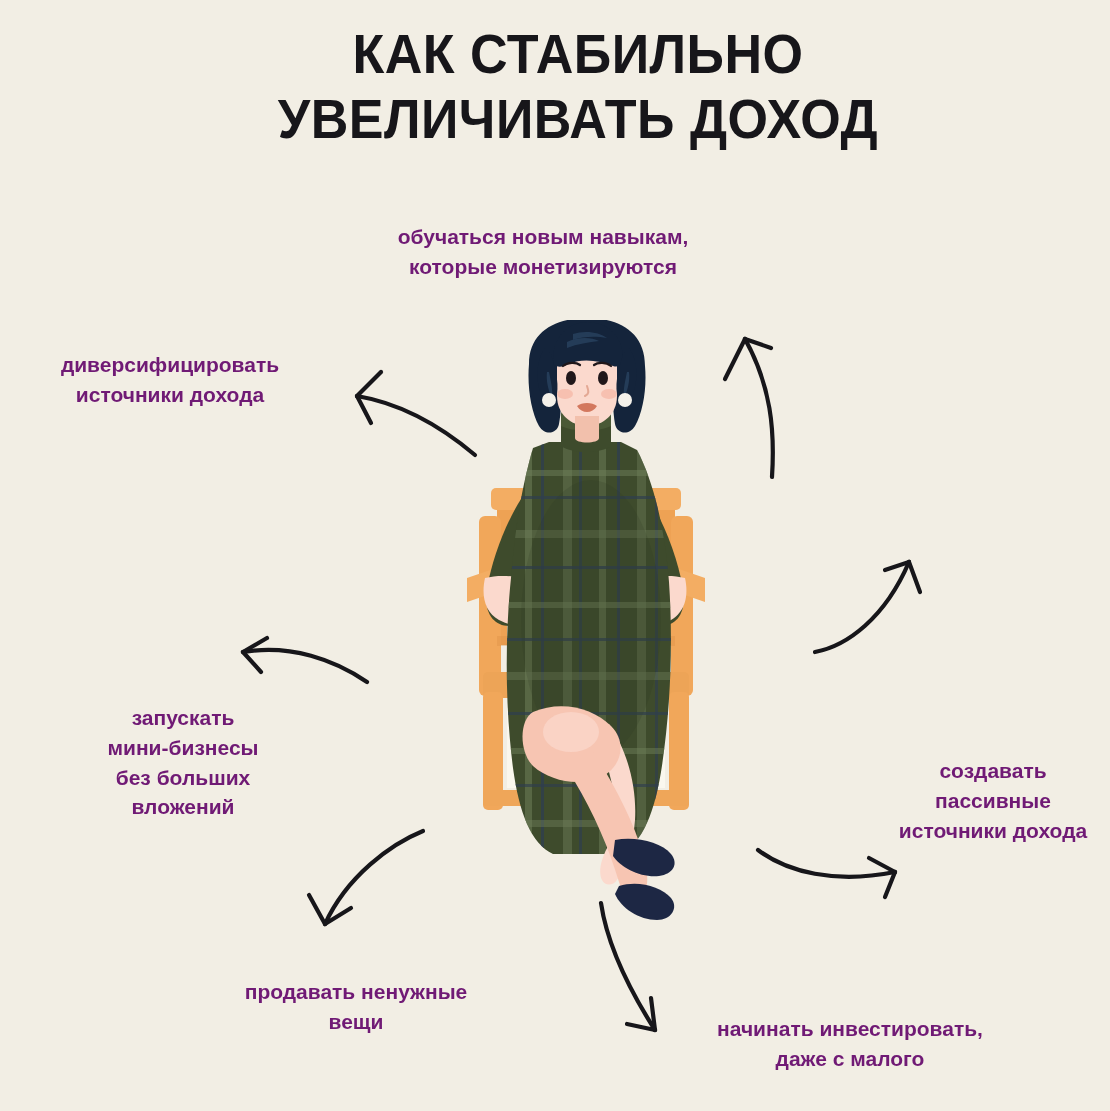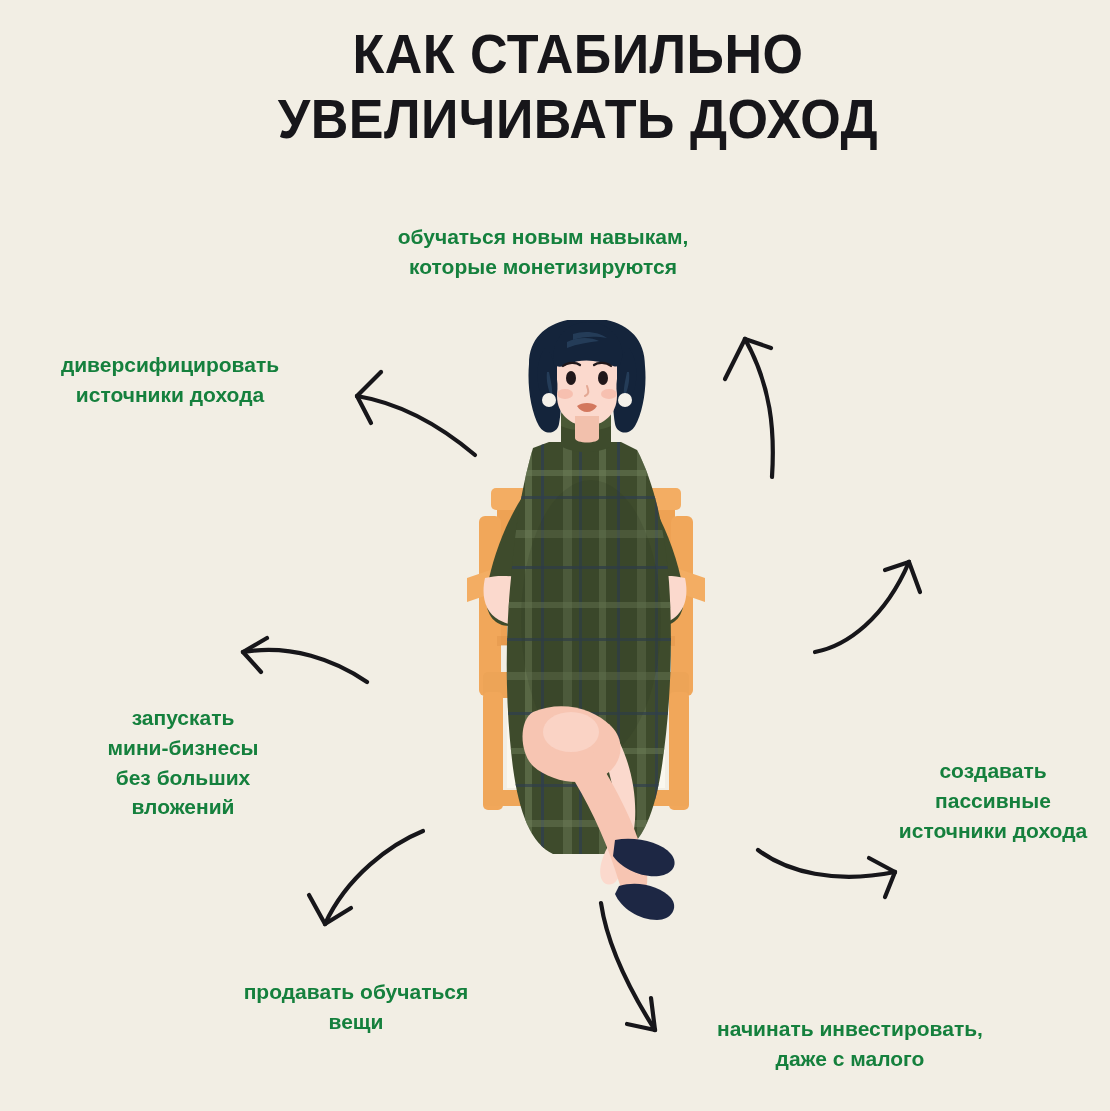--- a/index.html
+++ b/index.html
@@ -31,21 +31,21 @@
     line-height: 1.16;
     letter-spacing: 0.5px;
     transform: scaleX(0.93);
     transform-origin: 50% 0;
   }
   #title .tline { display: block; white-space: nowrap; }
 
   
   .label {
     position: absolute;
-    color: #15803d;
+    color: #701a75;
     font-family: "Liberation Sans", sans-serif;
     font-weight: bold;
     font-size: 21px;
     line-height: 1.42;
     white-space: pre-line;
   }
   .label.c  { text-align: center; }
 
   #lbl-skills      { left: 270px; top: 222px;  width: 500px; }
   #lbl-diversify   { left: -8px;  top: 350px;  width: 310px; }
@@ -331,19 +331,19 @@
 
   <div class="label c" id="lbl-minibiz">запускать
 мини-бизнесы
 без больших
 вложений</div>
 
   <div class="label c" id="lbl-passive">создавать
 пассивные
 источники дохода</div>
 
-  <div class="label c" id="lbl-sell">продавать обучаться
+  <div class="label c" id="lbl-sell">продавать ненужные
 вещи</div>
 
   <div class="label c" id="lbl-invest">начинать инвестировать,
 даже с малого</div>
 
 </div>
 
 </body></html>

